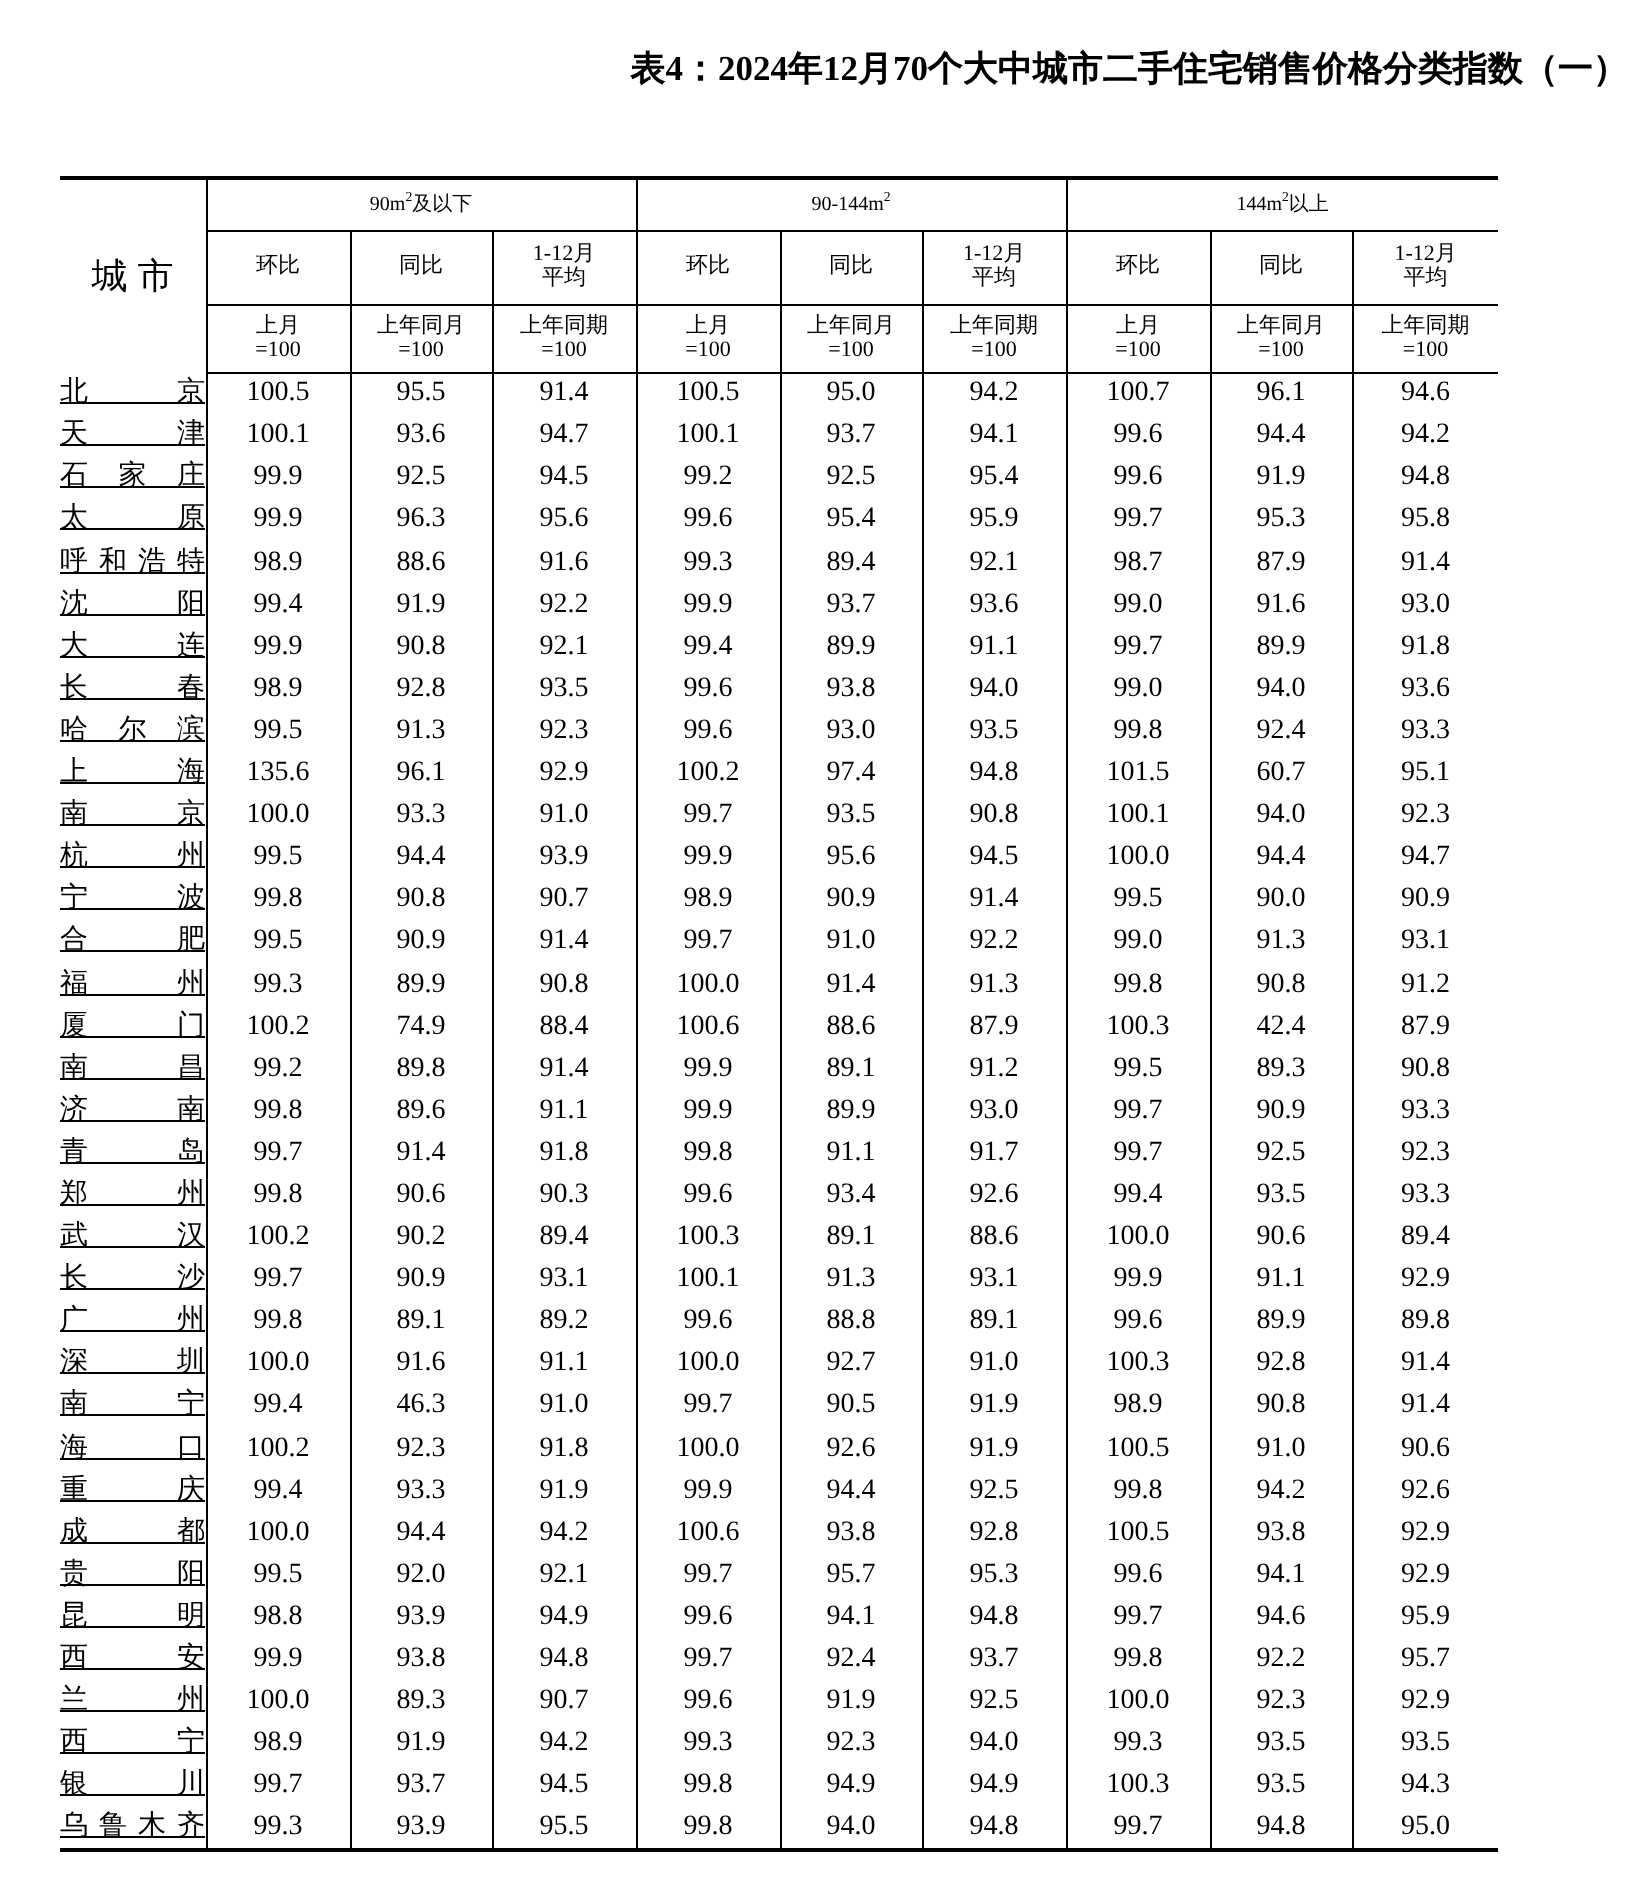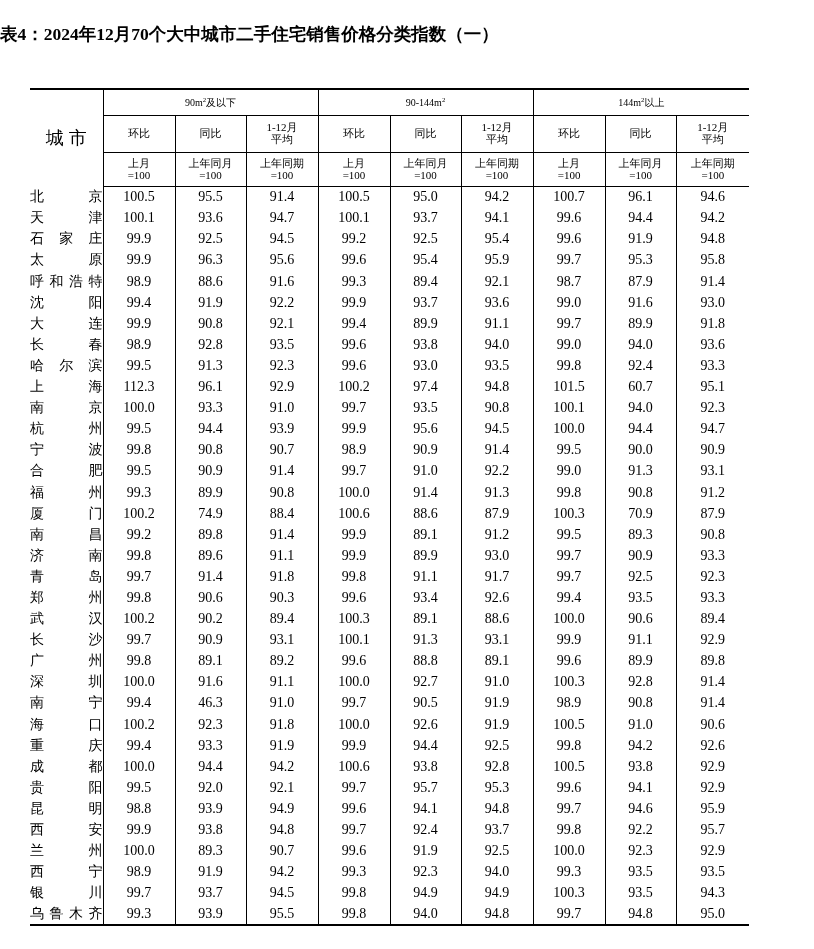--- a/index.html
+++ b/index.html
@@ -22,21 +22,21 @@
     position: relative;
     box-sizing: border-box;
   }
 
   
   .title {
     position: absolute;
     top: 22px;
     left: 0;
     width: 814px;
-    text-align: left;
+    text-align: right;
     font-size: 17.5px;
     font-weight: bold;
     letter-spacing: 0px;
     white-space: nowrap;
   }
 
   
   .table-wrap {
     position: absolute;
     top: 88px;
@@ -105,20 +105,21 @@
     height: 21.1px;
     font-size: 14px;
   }
   td.city {
     text-align: justify;
     text-align-last: justify;
     font-size: 14.5px;
     padding: 0 6px 0 4px;
     box-sizing: border-box;
     white-space: nowrap;
+    text-decoration: underline;
   }
   td.city span.cn {
     display: block;
     text-align: justify;
     text-align-last: justify;
     width: 100%;
   }
   td.num {
     text-align: right;
     padding-right: 12px;
@@ -389,21 +390,21 @@
             <td class="num b-right-thin">93.0</td>
             <td class="num b-right-med">93.5</td>
             <td class="num b-right-thin">99.8</td>
             <td class="num b-right-thin">92.4</td>
             <td class="num">93.3</td>
           </tr>
           <tr class="datarow">
             <td class="city b-right-thin">
               <span class="cn">上海</span>
             </td>
-            <td class="num b-right-thin">112.3</td>
+            <td class="num b-right-thin">135.6</td>
             <td class="num b-right-thin">96.1</td>
             <td class="num b-right-med">92.9</td>
             <td class="num b-right-thin">100.2</td>
             <td class="num b-right-thin">97.4</td>
             <td class="num b-right-med">94.8</td>
             <td class="num b-right-thin">101.5</td>
             <td class="num b-right-thin">60.7</td>
             <td class="num">95.1</td>
           </tr>
           <tr class="datarow">
@@ -480,21 +481,21 @@
             <td class="city b-right-thin">
               <span class="cn">厦门</span>
             </td>
             <td class="num b-right-thin">100.2</td>
             <td class="num b-right-thin">74.9</td>
             <td class="num b-right-med">88.4</td>
             <td class="num b-right-thin">100.6</td>
             <td class="num b-right-thin">88.6</td>
             <td class="num b-right-med">87.9</td>
             <td class="num b-right-thin">100.3</td>
-            <td class="num b-right-thin">70.9</td>
+            <td class="num b-right-thin">42.4</td>
             <td class="num">87.9</td>
           </tr>
           <tr class="datarow">
             <td class="city b-right-thin">
               <span class="cn">南昌</span>
             </td>
             <td class="num b-right-thin">99.2</td>
             <td class="num b-right-thin">89.8</td>
             <td class="num b-right-med">91.4</td>
             <td class="num b-right-thin">99.9</td>

